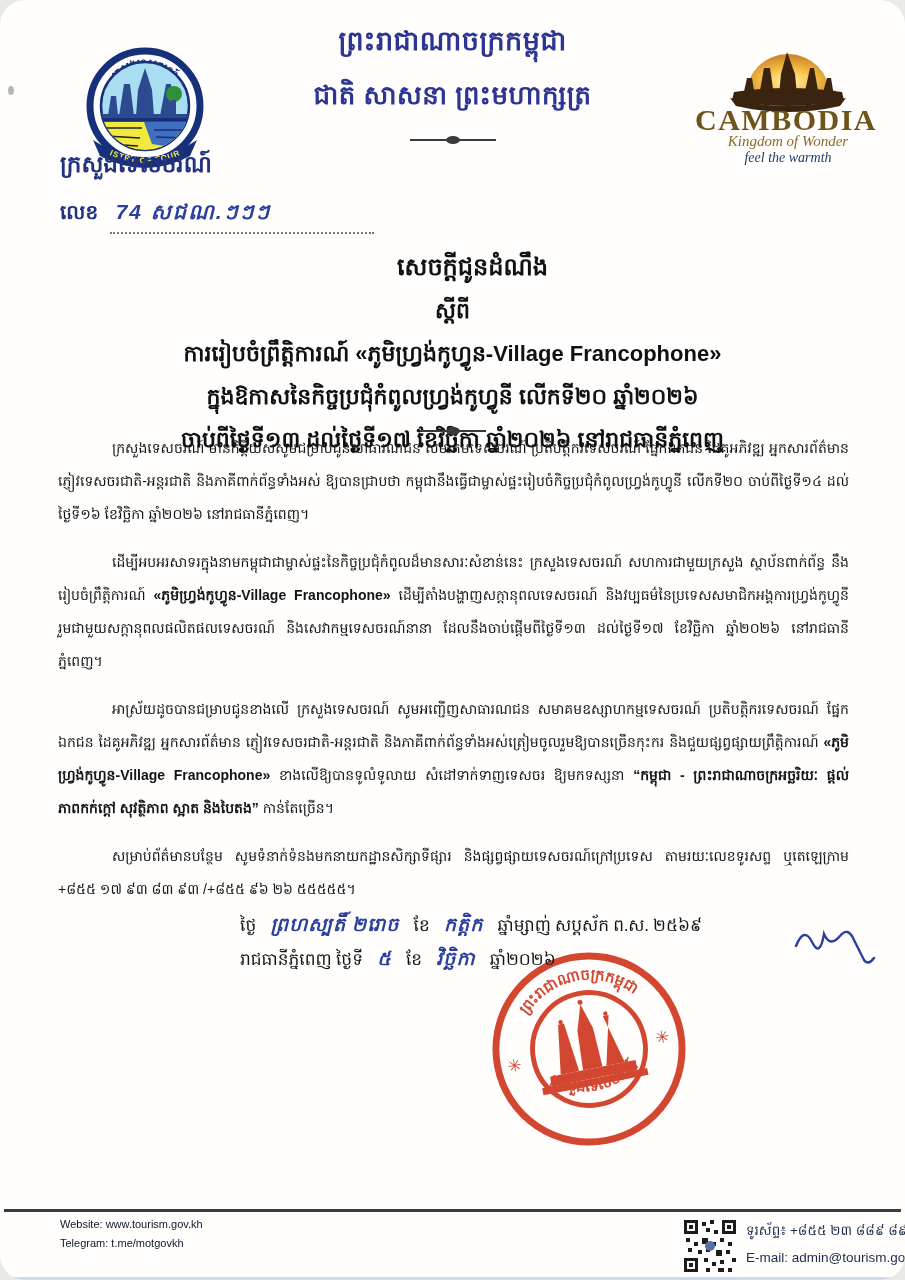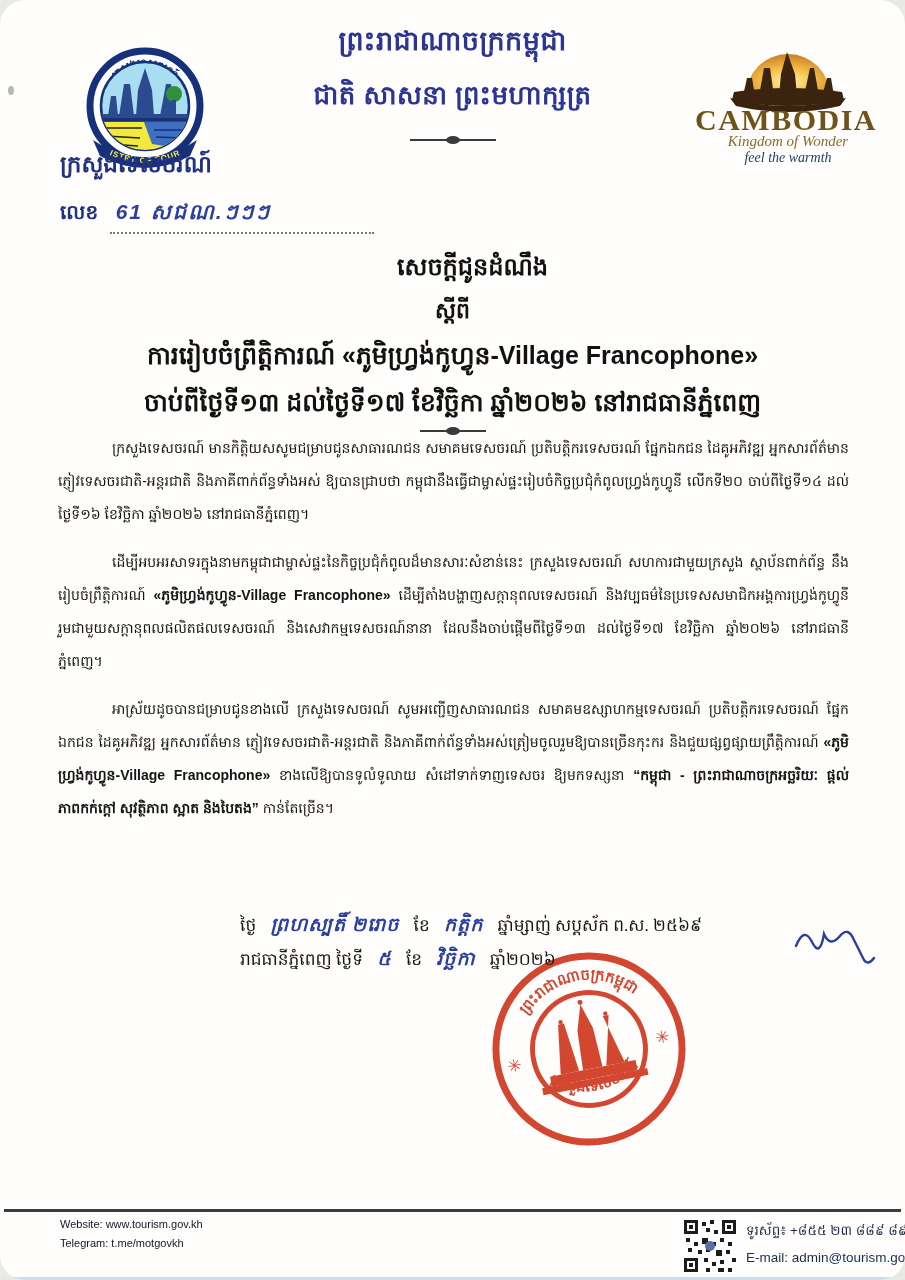--- a/index.html
+++ b/index.html
@@ -21,21 +21,21 @@
   .cam-logo{position:absolute; left:686px; top:34px; width:200px; height:132px;}
   .ministry-name{position:absolute; left:60px; top:150px; font-size:23px; font-weight:bold; color:#223282;}
   .ref-line{position:absolute; left:60px; top:198px; font-size:20px; font-weight:bold; color:#223282;}
   .ref-hw{display:inline-block; min-width:250px; margin-left:6px; padding:0 8px 3px 6px;
     border-bottom:2px dotted #777; color:#2b3f9e; font-weight:600; font-style:italic;
     font-size:21px; letter-spacing:2px;}
   
   .title-block{position:absolute; top:252px; left:0; right:0; text-align:center; color:#111;}
   .t1{font-size:24px; font-weight:bold;padding-left:40px;}
   .t2{font-size:22px; font-weight:bold; margin-top:10px;}
-  .t3,.t4,.t5{font-size:25px; font-weight:bold; margin-top:11px;}
+  .t3,.t4,.t5{font-size:22px; font-weight:bold; margin-top:11px;}
   .title-orn{position:absolute; top:418px; left:0; right:0; text-align:center;}
   .title-orn .orn{margin-top:0; width:66px;}
   
   .body-text{position:absolute; top:432px; left:58px; right:56px;}
   .body-text p{margin:0 0 15px 0; text-align:justify; text-indent:54px;
     font-size:14px; line-height:33px; color:#141414;}
   .body-text .bold{font-weight:bold;}
   
   .date-block{position:absolute; top:908px; left:240px; width:560px; text-align:left;
     font-size:17px; line-height:33px; color:#141414; z-index:4;font-family:Liberation Serif, serif;}
@@ -125,35 +125,37 @@
     </g>
     <text x="100" y="96" text-anchor="middle" font-family="'Liberation Serif','DejaVu Serif',serif" font-size="30" font-weight="bold" fill="#6f5419" letter-spacing="1.5">CAMBODIA</text>
     <text x="102" y="112" text-anchor="middle" font-family="'Liberation Serif','DejaVu Serif',serif" font-size="15" font-style="italic" fill="#8a6a28">Kingdom of Wonder</text>
     <text x="102" y="128" text-anchor="middle" font-family="'Liberation Serif','DejaVu Serif',serif" font-size="14" font-style="italic" fill="#1c3e66">feel the warmth</text>
   </svg>
 
   <div class="ministry-name">ក្រសួងទេសចរណ៍</div>
 
   <div class="ref-line">
     <span>លេខ</span>
-    <span class="ref-hw">61 សជណ.ៗៗៗ</span>
+    <span class="ref-hw">74 សជណ.ៗៗៗ</span>
   </div>
 
   <div class="title-block">
     <div class="t1">សេចក្តីជូនដំណឹង</div>
     <div class="t2">ស្តីពី</div>
     <div class="t3">ការរៀបចំព្រឹត្តិការណ៍ «ភូមិហ្រ្វង់កូហ្វូន-Village Francophone»</div>
+    <div class="t4">ក្នុងឱកាសនៃកិច្ចប្រជុំកំពូលហ្រ្វង់កូហ្វូនី លើកទី២០ ឆ្នាំ២០២៦</div>
     <div class="t5">ចាប់ពីថ្ងៃទី១៣ ដល់ថ្ងៃទី១៧ ខែវិច្ឆិកា ឆ្នាំ២០២៦ នៅរាជធានីភ្នំពេញ</div>
   </div>
   <div class="title-orn"><span class="orn"></span></div>
 
   <div class="body-text">
     <p><span>ក្រសួងទេសចរណ៍ មានកិត្តិយសសូមជម្រាបជូនសាធារណជន សមាគមទេសចរណ៍ ប្រតិបត្តិករទេសចរណ៍ ផ្នែកឯកជន ដៃគូអភិវឌ្ឍ អ្នកសារព័ត៌មាន ភ្ញៀវទេសចរជាតិ-អន្តរជាតិ និងភាគីពាក់ព័ន្ធទាំងអស់ ឱ្យបានជ្រាបថា កម្ពុជានឹងធ្វើជាម្ចាស់ផ្ទះរៀបចំកិច្ចប្រជុំកំពូលហ្រ្វង់កូហ្វូនី លើកទី២០ ចាប់ពីថ្ងៃទី១៤ ដល់ថ្ងៃទី១៦ ខែវិច្ឆិកា ឆ្នាំ២០២៦ នៅរាជធានីភ្នំពេញ។</span></p>
     <p><span>ដើម្បីអបអរសាទរក្នុងនាមកម្ពុជាជាម្ចាស់ផ្ទះនៃកិច្ចប្រជុំកំពូលដ៏មានសារៈសំខាន់នេះ ក្រសួងទេសចរណ៍ សហការជាមួយក្រសួង ស្ថាប័នពាក់ព័ន្ធ នឹងរៀបចំព្រឹត្តិការណ៍ </span><span class="bold">«ភូមិហ្រ្វង់កូហ្វូន-Village Francophone»</span><span> ដើម្បីតាំងបង្ហាញសក្តានុពលទេសចរណ៍ និងវប្បធម៌នៃប្រទេសសមាជិកអង្គការហ្រ្វង់កូហ្វូនី រួមជាមួយសក្តានុពលផលិតផលទេសចរណ៍ និងសេវាកម្មទេសចរណ៍នានា ដែលនឹងចាប់ផ្ដើមពីថ្ងៃទី១៣ ដល់ថ្ងៃទី១៧ ខែវិច្ឆិកា ឆ្នាំ២០២៦ នៅរាជធានីភ្នំពេញ។</span></p>
     <p><span>អាស្រ័យដូចបានជម្រាបជូនខាងលើ ក្រសួងទេសចរណ៍ សូមអញ្ជើញសាធារណជន សមាគមឧស្សាហកម្មទេសចរណ៍ ប្រតិបត្តិករទេសចរណ៍ ផ្នែកឯកជន ដៃគូអភិវឌ្ឍ អ្នកសារព័ត៌មាន ភ្ញៀវទេសចរជាតិ-អន្តរជាតិ និងភាគីពាក់ព័ន្ធទាំងអស់ត្រៀមចូលរួមឱ្យបានច្រើនកុះករ និងជួយផ្សព្វផ្សាយព្រឹត្តិការណ៍ </span><span class="bold">«ភូមិហ្រ្វង់កូហ្វូន-Village Francophone»</span><span> ខាងលើឱ្យបានទូលំទូលាយ សំដៅទាក់ទាញទេសចរ ឱ្យមកទស្សនា </span><span class="bold">“កម្ពុជា - ព្រះរាជាណាចក្រអច្ឆរិយៈ ផ្ដល់ភាពកក់ក្ដៅ សុវត្ថិភាព ស្អាត និងបៃតង”</span><span> កាន់តែច្រើន។</span></p>
+    <p><span>សម្រាប់ព័ត៌មានបន្ថែម សូមទំនាក់ទំនងមកនាយកដ្ឋានសិក្សាទីផ្សារ និងផ្សព្វផ្សាយទេសចរណ៍ក្រៅប្រទេស តាមរយៈលេខទូរសព្ទ ឬតេឡេក្រាម +៨៥៥ ១៧ ៩៣ ៨៣ ៩៣ /+៨៥៥ ៩៦ ២៦ ៥៥៥៥៥។</span></p>
   </div>
 
   <svg class="sig-squiggle" viewBox="0 0 90 48">
     <path d="M6,30 q8,-20 16,-4 t12,-8 q6,14 16,2 q8,-10 14,4 l10,20 q4,6 10,-2" fill="none" stroke="#2b3f9e" stroke-width="2.4" stroke-linecap="round"></path>
   </svg>
 
   <div class="date-block">
     <div>
       <span>ថ្ងៃ</span>
       <span class="hw">ព្រហស្បតិ៍ ២រោច</span>

